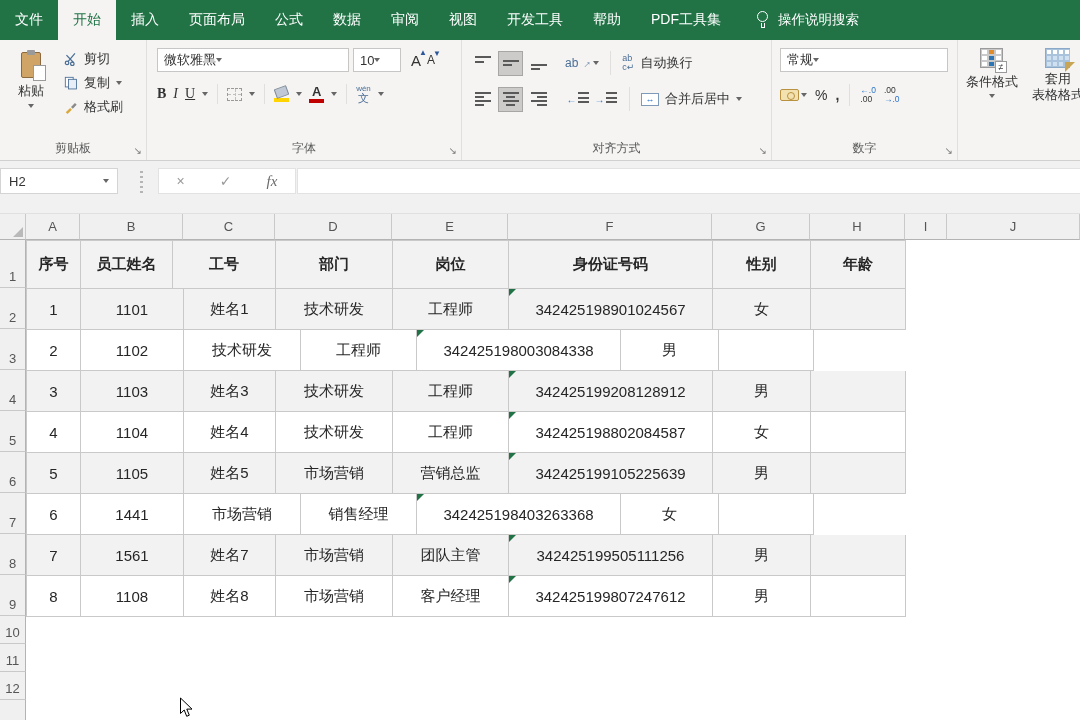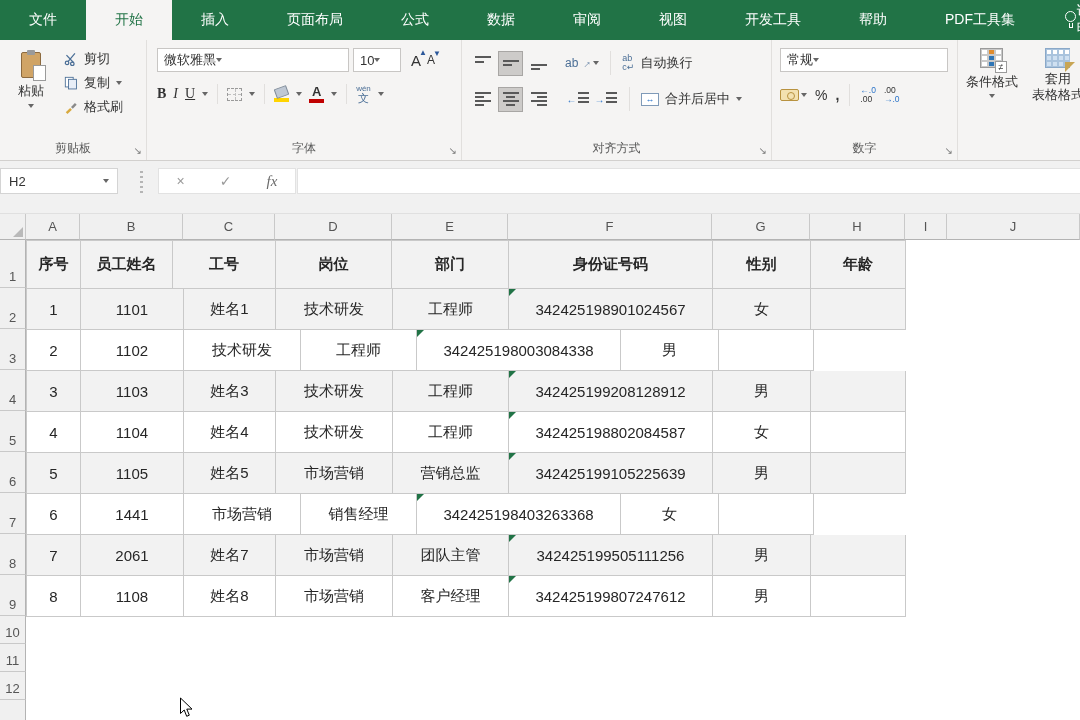--- a/index.html
+++ b/index.html
@@ -2,21 +2,21 @@
 <html><head>
 <meta charset="utf-8">
 <style>
   * { margin:0; padding:0; box-sizing:border-box; }
   html,body { width:1080px; height:720px; overflow:hidden; }
   body { font-family:"Liberation Sans","DejaVu Sans",sans-serif; background:#fff; }
   .app { position:relative; width:1080px; height:720px; overflow:hidden; background:#fff; }
 
   
   .menubar { position:absolute; left:0; top:0; width:1080px; height:40px; background:#217346; display:flex; align-items:stretch; color:#fff; }
-  .tab { padding:0 29px; display:flex; align-items:center; font-size:14px; white-space:nowrap; }
+  .tab { padding:0 15px; display:flex; align-items:center; font-size:14px; white-space:nowrap; }
   .tab.active { background:#f5f4f3; color:#217346; }
   .menu-search { display:flex; align-items:center; gap:9px; margin-left:20px; font-size:13.5px; color:#fff; }
   .bulb { position:relative; width:13px; height:18px; }
   .bulb .globe { position:absolute; top:0; left:1px; width:11px; height:11px; border:1.4px solid #fff; border-radius:50%; }
   .bulb .stem { position:absolute; left:4.5px; bottom:1px; width:4px; height:5px; border-left:1.4px solid #fff; border-right:1.4px solid #fff; border-bottom:1.4px solid #fff; }
 
   
   .ribbon { position:absolute; left:0; top:40px; width:1080px; height:121px; background:#f5f4f3; border-bottom:1px solid #d2d0ce; display:flex; overflow:hidden; }
   .group { position:relative; height:100%; border-right:1px solid #e1dfdd; flex:0 0 auto; }
   .g-label { position:absolute; bottom:3px; left:0; right:0; text-align:center; font-size:12px; color:#595959; }
@@ -437,22 +437,22 @@
         <div class="rowh" style="height: 28px;">11</div>
         <div class="rowh" style="height: 28px;">12</div>
         <div class="rowh" style="height: 22px;"></div>
       </div>
     <div class="sheet">
       <div class="xtable">
           <div class="trow band thead">
             <div class="tcell" style="width: 54px; height: 48px;">序号</div>
             <div class="tcell" style="width: 92px; height: 48px;">员工姓名</div>
             <div class="tcell" style="width: 103px; height: 48px;">工号</div>
+            <div class="tcell" style="width: 117px; height: 48px;">部门</div>
             <div class="tcell" style="width: 116px; height: 48px;">岗位</div>
-            <div class="tcell" style="width: 117px; height: 48px;">部门</div>
             <div class="tcell" style="width: 204px; height: 48px; font-family: Liberation Serif, serif;">身份证号码</div>
             <div class="tcell" style="width: 98px; height: 48px;">性别</div>
             <div class="tcell" style="width: 95px; height: 48px;">年龄</div>
           </div>
           <div class="trow band">
             <div class="tcell" style="width: 54px; height: 41px;">1</div>
             <div class="tcell" style="width: 103px; height: 41px;">1101</div>
             <div class="tcell" style="width: 92px; height: 41px;">姓名1</div>
             <div class="tcell" style="width: 117px; height: 41px;">技术研发</div>
             <div class="tcell" style="width: 116px; height: 41px;">工程师</div>
@@ -503,21 +503,21 @@
             <div class="tcell" style="width: 54px; height: 41px;">6</div>
             <div class="tcell" style="width: 103px; height: 41px;">1441</div>
             <div class="tcell" style="width: 117px; height: 41px;">市场营销</div>
             <div class="tcell" style="width: 116px; height: 41px;">销售经理</div>
             <div class="tcell" style="width: 204px; height: 41px;">342425198403263368<span class="flag"></span></div>
             <div class="tcell" style="width: 98px; height: 41px;">女</div>
             <div class="tcell" style="width: 95px; height: 41px;"></div>
           </div>
           <div class="trow band">
             <div class="tcell" style="width: 54px; height: 41px;">7</div>
-            <div class="tcell" style="width: 103px; height: 41px;">2061</div>
+            <div class="tcell" style="width: 103px; height: 41px;">1561</div>
             <div class="tcell" style="width: 92px; height: 41px;">姓名7</div>
             <div class="tcell" style="width: 117px; height: 41px;">市场营销</div>
             <div class="tcell" style="width: 116px; height: 41px;">团队主管</div>
             <div class="tcell" style="width: 204px; height: 41px;">342425199505111256<span class="flag"></span></div>
             <div class="tcell" style="width: 98px; height: 41px;">男</div>
             <div class="tcell" style="width: 95px; height: 41px;"></div>
           </div>
           <div class="trow">
             <div class="tcell" style="width: 54px; height: 41px;">8</div>
             <div class="tcell" style="width: 103px; height: 41px;">1108</div>

